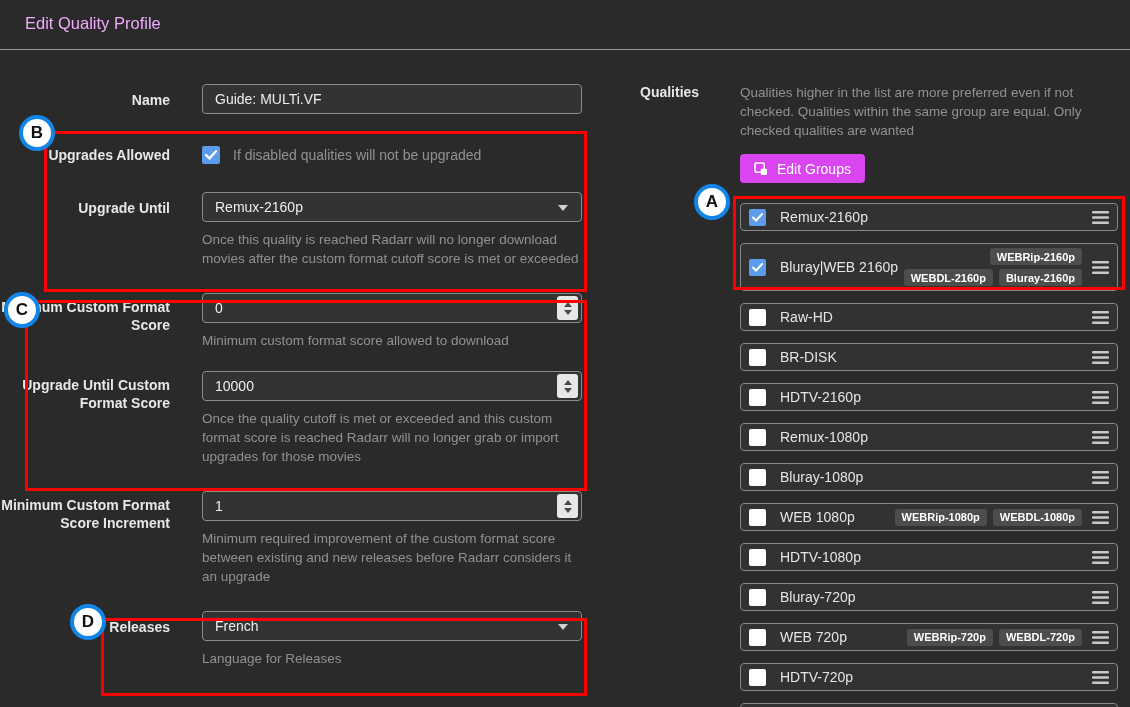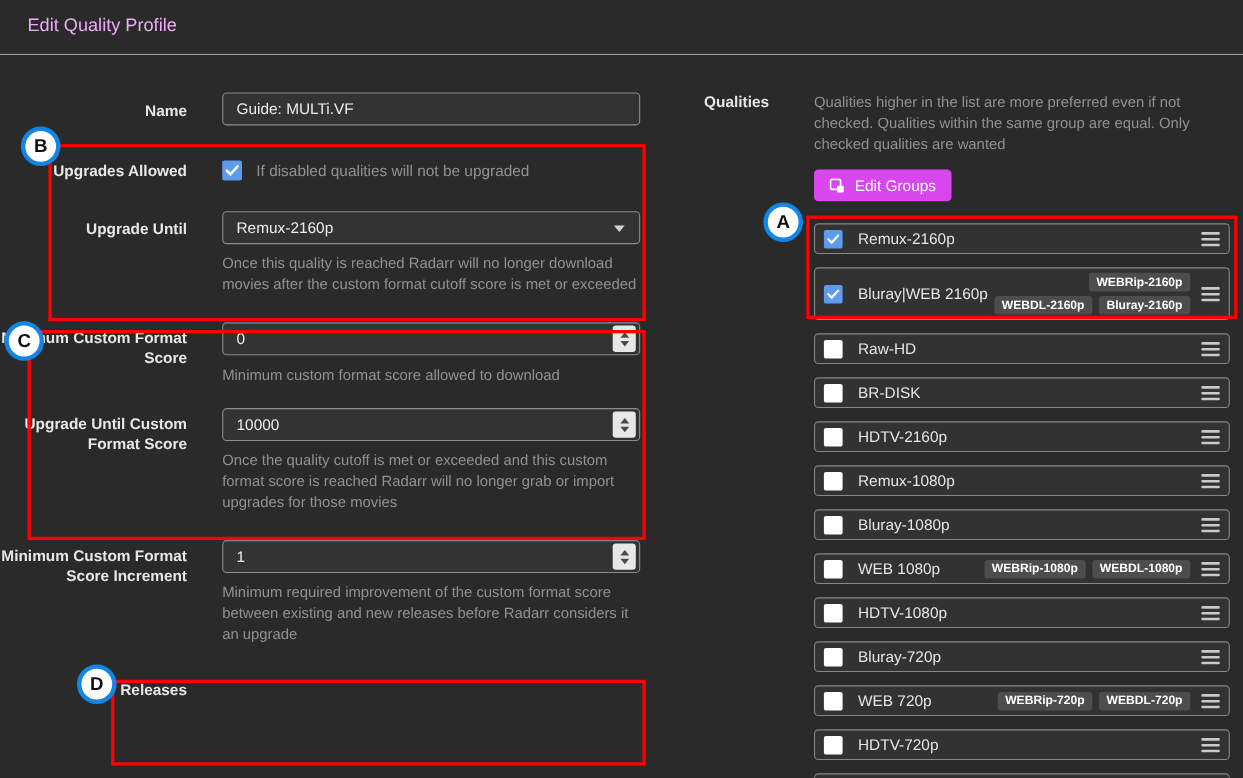--- a/index.html
+++ b/index.html
@@ -199,20 +199,27 @@
             <span class="spin-up"></span>
             <span class="spin-down"></span>
           </span>
       </div>
       <div class="help-text">Minimum required improvement of the custom format score between existing and new releases before Radarr considers it an upgrade</div>
     </div>
   </div>
 
   <div class="f-row row-language">
     <div class="f-label">Releases</div>
+    <div class="f-control">
+      <div class="fake-select">
+        <span>French</span>
+        <span class="caret-down"></span>
+      </div>
+      <div class="help-text">Language for Releases</div>
+    </div>
   </div>
 
 </div>
 
 <div class="qualities-col">
   <div class="q-row">
     <div class="q-label">Qualities</div>
     <div class="q-content">
       <div class="q-help">Qualities higher in the list are more preferred even if not checked. Qualities within the same group are equal. Only checked qualities are wanted</div>
       <button class="edit-groups-btn">

